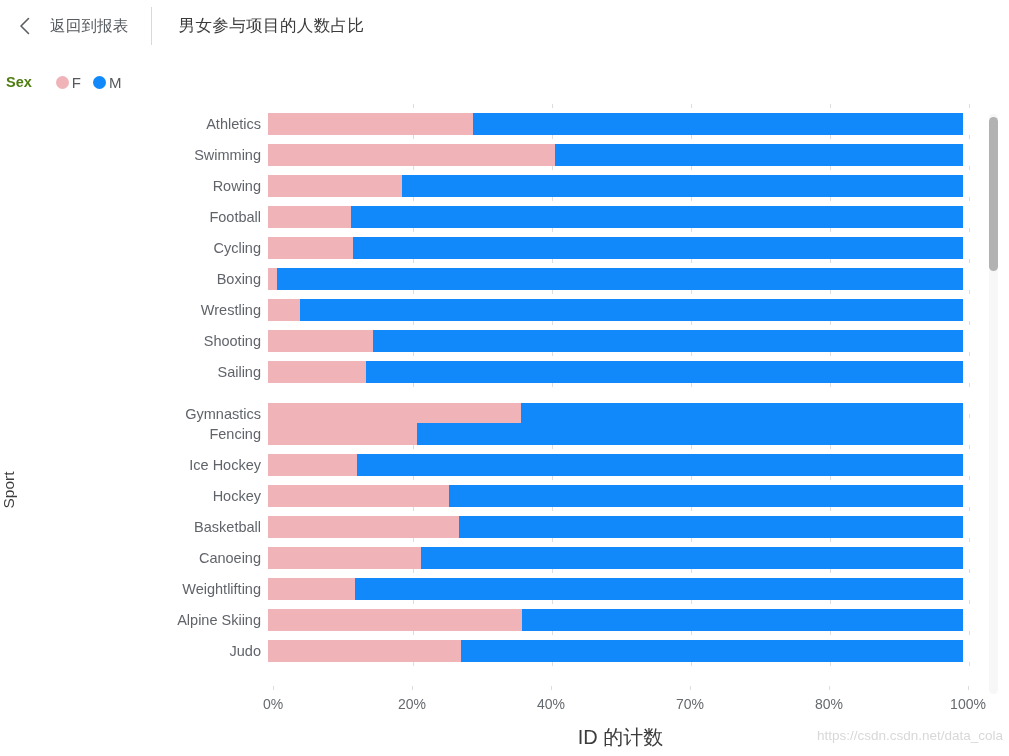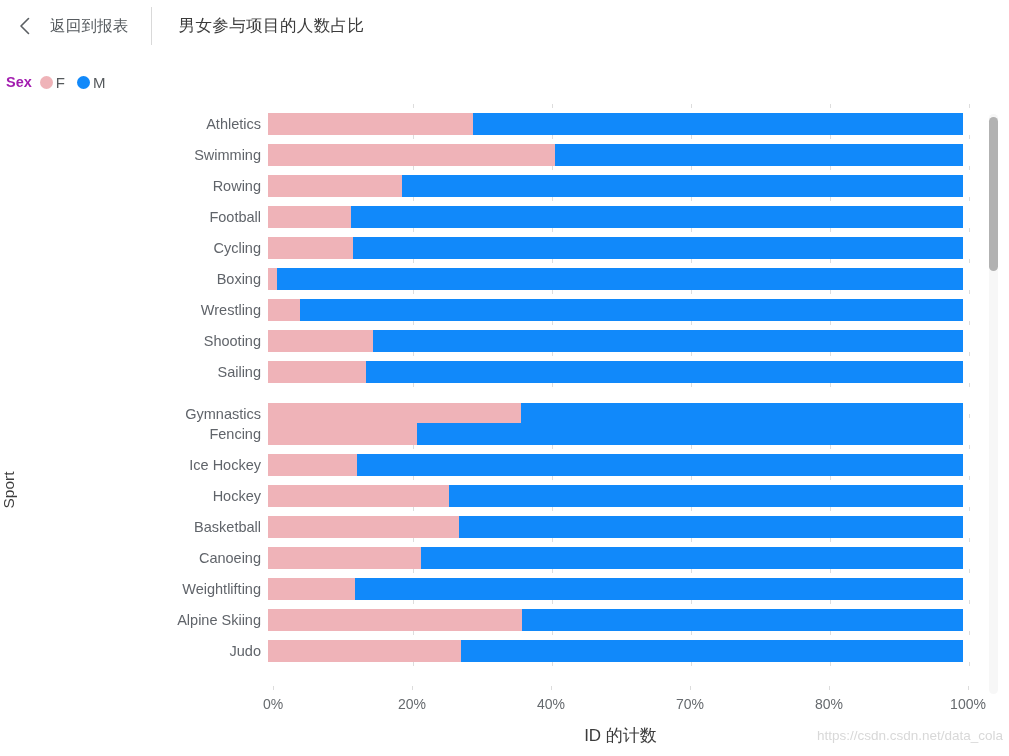--- a/index.html
+++ b/index.html
@@ -60,22 +60,22 @@
   #legend {
     position: absolute;
     left: 6px; top: 70px;
     display: flex;
     align-items: center;
     height: 24px;
   }
   #legend-title {
     font-size: 14.5px;
     font-weight: bold;
-    color: #a21caf;
-    margin-right: 8px;
+    color: #4d7c0f;
+    margin-right: 24px;
   }
   .legend-item {
     display: flex;
     align-items: center;
     margin-right: 12px;
     cursor: pointer;
   }
   .legend-dot {
     width: 13px; height: 13px;
     border-radius: 50%;
@@ -194,21 +194,21 @@
     width: 1px;
     height: 4px;
     background: #dcdcdc;
   }
   #x-axis-title {
     position: absolute;
     left: 273px;
     width: 695px;
     top: 620px;
     text-align: center;
-    font-size: 17px;
+    font-size: 20px;
     color: #3c3c3c;
   }
 
   
   #scrollbar-track {
     position: absolute;
     left: 989px; top: 114px;
     width: 9px;
     height: 580px;
     background: #f7f7f7;

